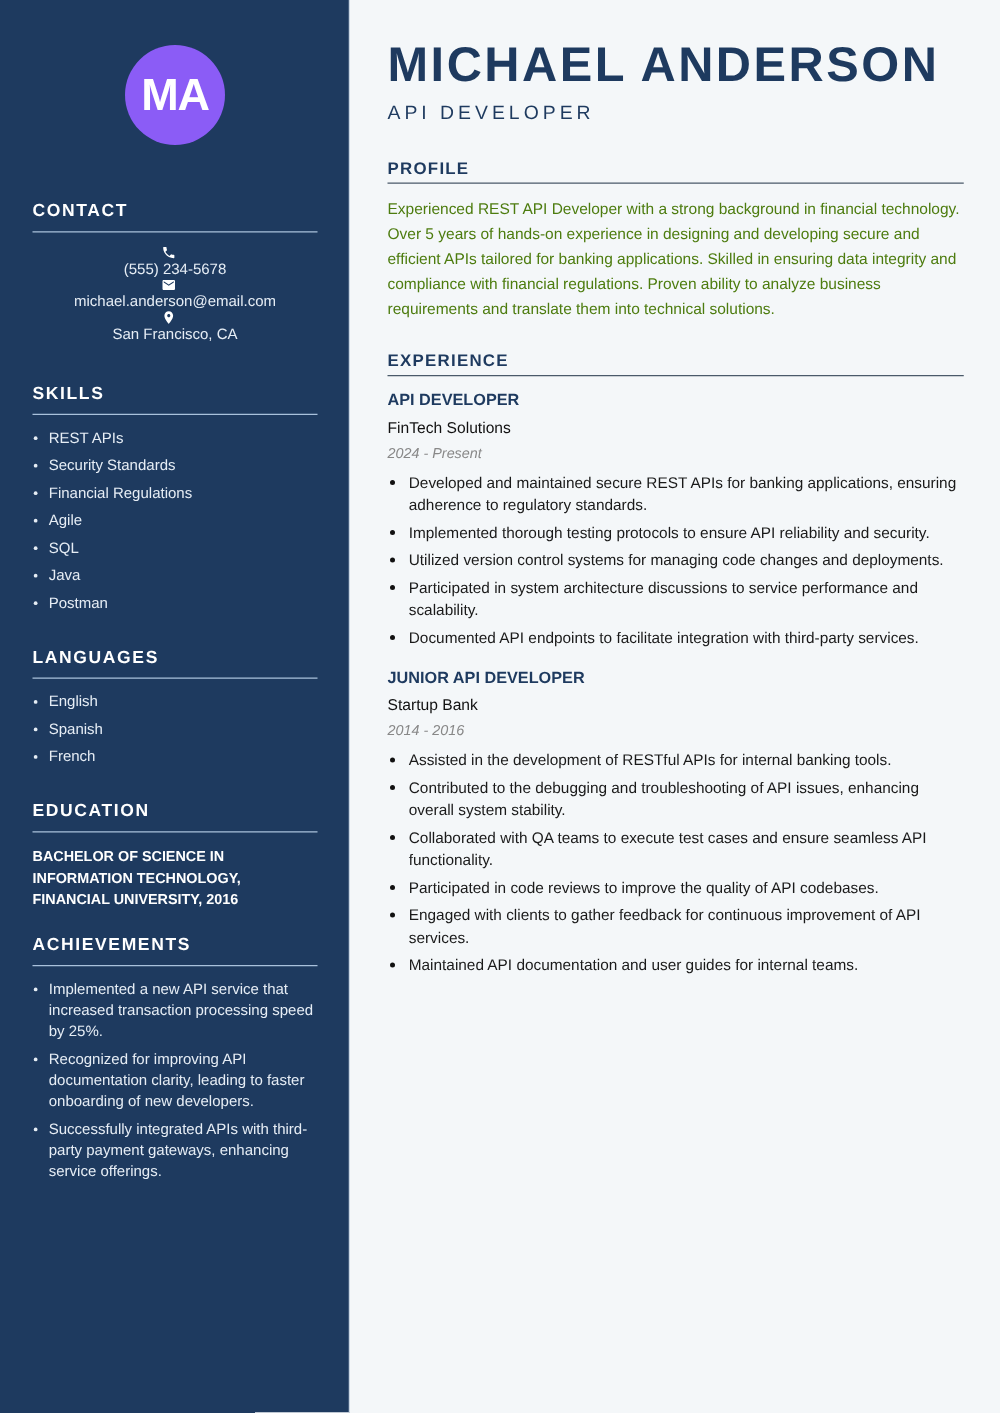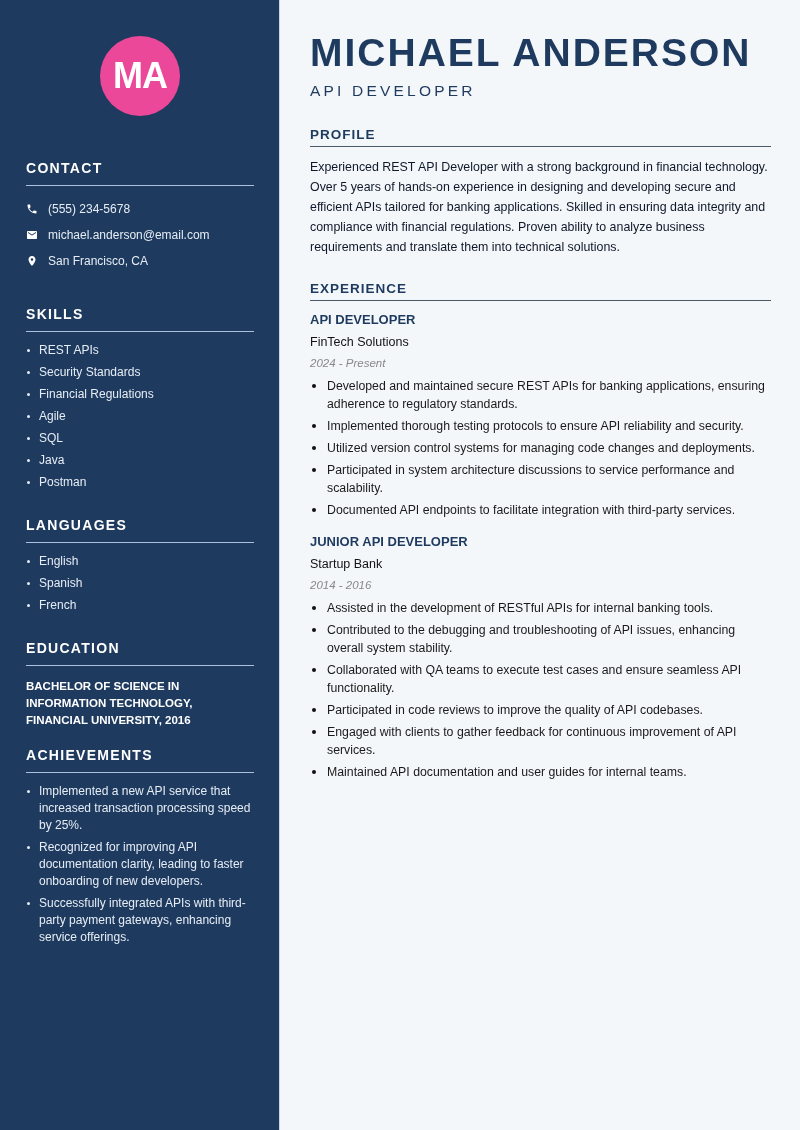--- a/index.html
+++ b/index.html
@@ -16,38 +16,39 @@
       color: #ffffff;
       padding: 36px 26px 0 26px;
       position: relative;
     }
     .sidebar::after {
       content: ""; position: absolute; right: 0; top: 0; width: 1px; height: 100%;
       background: #c9d6e3;
     }
     .avatar {
       width: 80px; height: 80px; border-radius: 50%;
-      background: #ec4899;
+      background: #8b5cf6;
       margin: 0 auto;
       display: flex; align-items: center; justify-content: center;
       font-weight: bold; font-size: 36px; color: #ffffff;
       letter-spacing: -1px;
     }
     .side-section { margin-top: 44px; }
     .side-section.first { }
     .side-title {
       font-size: 14px; font-weight: bold; letter-spacing: 1.3px;
       color: #ffffff; padding-bottom: 9px;
       border-bottom: 1.5px solid #a9c1dc;
       margin-bottom: 10px;
     }
     .contact-row {
       display: flex; align-items: center;
       font-size: 12px; color: #e6edf5;
       height: 26px;
+      flex-direction: column;
     }
     .contact-row .ico { width: 22px; display: flex; align-items: center; }
     .contact-row svg { width: 12px; height: 12px; fill: #ffffff; }
     .bullet-list { list-style: none; }
     .bullet-list li {
       position: relative; padding-left: 13px;
       font-size: 12px; color: #e6edf5;
       line-height: 17px; margin-bottom: 5px;
     }
     .bullet-list li::before {
@@ -73,21 +74,21 @@
     }
     .main-section { margin-top: 27px; }
     .main-section.exp { margin-top: 24px; }
     .main-title {
       font-size: 13.5px; font-weight: bold; letter-spacing: 1px;
       color: #1e3a5f; padding-bottom: 4px;
       border-bottom: 1.5px solid #4a5a6a;
       margin-bottom: 10px;
     }
     .profile-text {
-      font-size: 12.4px; line-height: 20px; color: #0f172a;
+      font-size: 12.4px; line-height: 20px; color: #4d7c0f;
     }
     .job { margin-bottom: 14px; }
     .job-title {
       font-size: 13px; font-weight: bold; color: #1e3a5f;
       margin-top: 4px; line-height: 18px;
     }
     .job-company {
       font-size: 12.5px; font-weight: normal; color: #111111;
       margin-top: 4px; line-height: 18px;
     }

